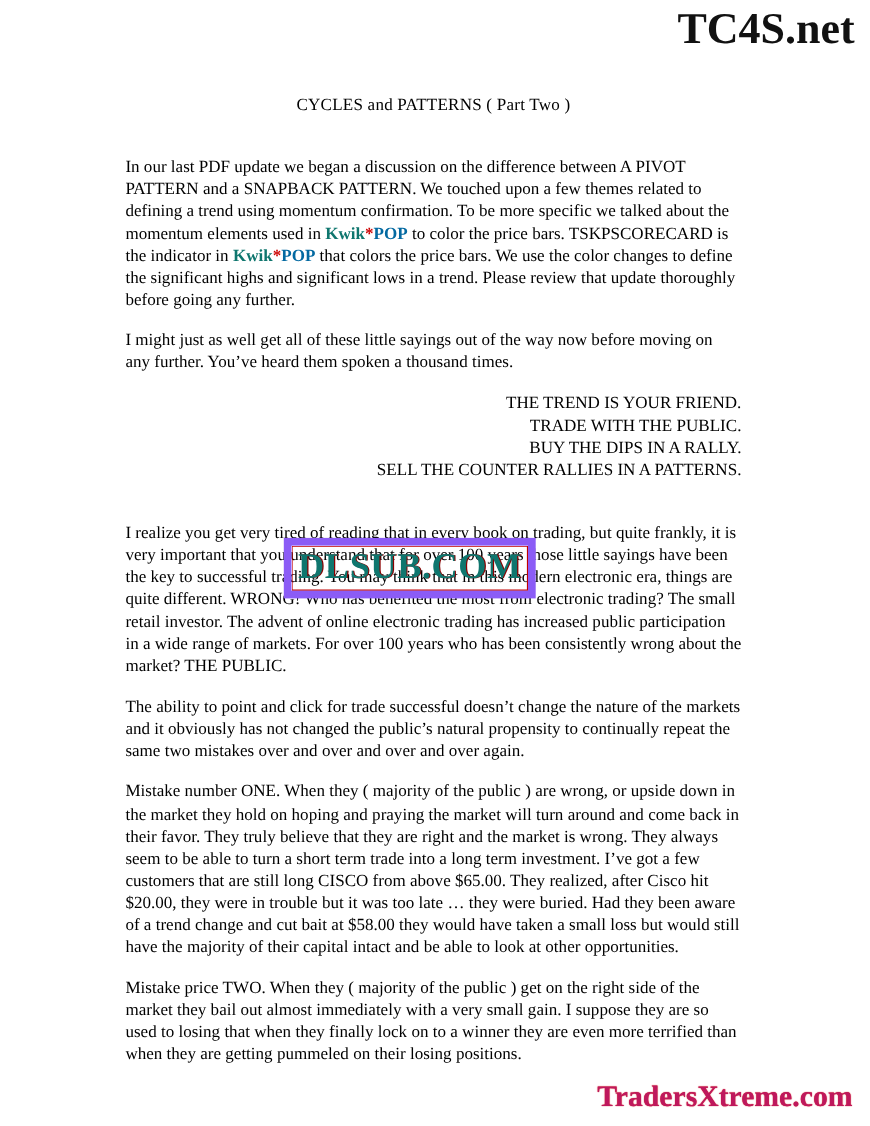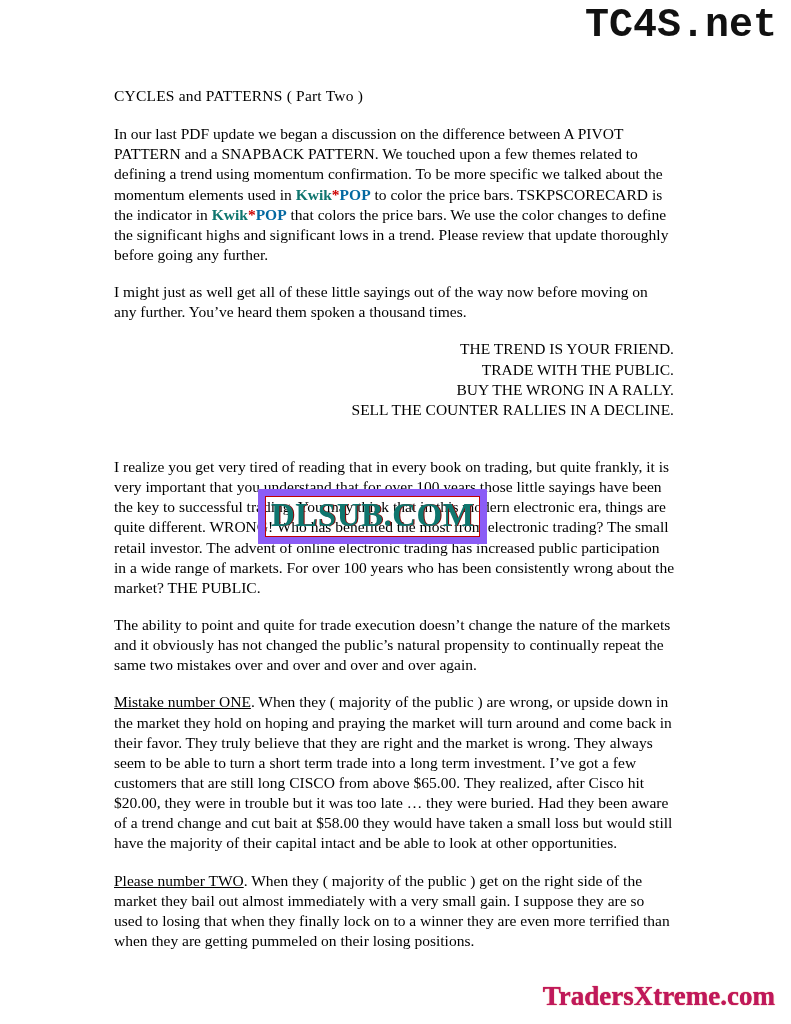--- a/index.html
+++ b/index.html
@@ -20,21 +20,21 @@
     position: relative;
     width: 791px;
     height: 1024px;
   }
 
   
   .brand-top {
     position: absolute;
     top: 6px;
     right: 14px;
-    font-family: Liberation Mono, monospace;
+    font-family: Liberation Serif, serif;
     font-weight: bold;
     font-size: 40px;
     line-height: 1;
     color: #111111;
     letter-spacing: 0px;
     white-space: nowrap;
   }
 
   
   .brand-bottom {
@@ -55,22 +55,22 @@
     position: absolute;
     left: 114px;
     top: 86px;
     width: 560px;
     font-size: 15.5px;
     line-height: 1.30;
     text-align: left;
   }
 
   .doc-title {
-    text-align: left;
-    margin: 0 0 18px 0;
+    text-align: center;
+    margin: 0 0 36px 0;
     font-size: 15.5px;
     letter-spacing: 0.2px;
   }
 
   .para {
     margin: 0 0 17px 0;
   }
 
   .para.tight {
     margin: 0;
@@ -89,21 +89,20 @@
   }
 
   .kwik {
     font-weight: bold;
   }
   .kwik .k { color: #0f766e; }
   .kwik .star { color: #cc0000; }
   .kwik .p { color: #0369a1; }
 
   .uline {
-    text-decoration: underline;
   }
 
   
   .watermark {
     position: absolute;
     left: 258px;
     top: 489px;
     font-family: "Liberation Serif", serif;
     font-weight: bold;
     font-size: 33px;
@@ -129,33 +128,33 @@
 
     <p class="doc-title">CYCLES and PATTERNS ( Part Two )</p>
 
     <p class="para"><span>In our last PDF update we began a discussion on the difference between A PIVOT PATTERN and a SNAPBACK PATTERN. We touched upon a few themes related to defining a trend using momentum confirmation. To be more specific we talked about the momentum elements used in </span><span class="kwik"><span class="k">Kwik</span><span class="star">*</span><span class="p">POP</span></span><span> to color the price bars. TSKPSCORECARD is the indicator in </span><span class="kwik"><span class="k">Kwik</span><span class="star">*</span><span class="p">POP</span></span><span> that colors the price bars. We use the color changes to define the significant highs and significant lows in a trend. Please review that update thoroughly before going any further.</span></p>
 
     <p class="para">I might just as well get all of these little sayings out of the way now before moving on any further. You’ve heard them spoken a thousand times.</p>
 
     <div class="slogans">
       <div>THE TREND IS YOUR FRIEND.</div>
       <div>TRADE WITH THE PUBLIC.</div>
-      <div>BUY THE WRONG IN A RALLY.</div>
-      <div>SELL THE COUNTER RALLIES IN A DECLINE.</div>
+      <div>BUY THE DIPS IN A RALLY.</div>
+      <div>SELL THE COUNTER RALLIES IN A PATTERNS.</div>
     </div>
 
     <div class="gap-lg"></div>
 
     <p class="para"> I realize you get very tired of reading that in every book on trading, but quite frankly, it is very important that you understand that for over 100 years those little sayings have been the key to successful trading. You may think that in this modern electronic era, things are quite different. WRONG! Who has benefited the most from electronic trading? The small retail investor. The advent of online electronic trading has increased public participation in a wide range of markets. For over 100 years who has been consistently wrong about the market? THE PUBLIC.</p>
 
-    <p class="para">The ability to point and quite for trade execution doesn’t change the nature of the markets and it obviously has not changed the public’s natural propensity to continually repeat the same two mistakes over and over and over and over again.</p>
+    <p class="para">The ability to point and click for trade successful doesn’t change the nature of the markets and it obviously has not changed the public’s natural propensity to continually repeat the same two mistakes over and over and over and over again.</p>
 
     <p class="para"><span class="uline">Mistake number ONE</span><span>. When they ( majority of the public ) are wrong, or upside down in the market they hold on hoping and praying the market will turn around and come back in their favor. They truly believe that they are right and the market is wrong. They always seem to be able to turn a short term trade into a long term investment. I’ve got a few customers that are still long CISCO from above $65.00. They realized, after Cisco hit $20.00, they were in trouble but it was too late … they were buried. Had they been aware of a trend change and cut bait at $58.00 they would have taken a small loss but would still have the majority of their capital intact and be able to look at other opportunities.</span></p>
 
-    <p class="para tight"><span class="uline">Please number TWO</span><span>. When they ( majority of the public ) get on the right side of the market they bail out almost immediately with a very small gain. I suppose they are so used to losing that when they finally lock on to a winner they are even more terrified than when they are getting pummeled on their losing positions.</span></p>
+    <p class="para tight"><span class="uline">Mistake price TWO</span><span>. When they ( majority of the public ) get on the right side of the market they bail out almost immediately with a very small gain. I suppose they are so used to losing that when they finally lock on to a winner they are even more terrified than when they are getting pummeled on their losing positions.</span></p>
 
   </div>
 
   <div class="watermark">DLSUB.COM</div>
 
   <div class="brand-bottom">TradersXtreme.com</div>
 
 </div>
 
 </body></html>

